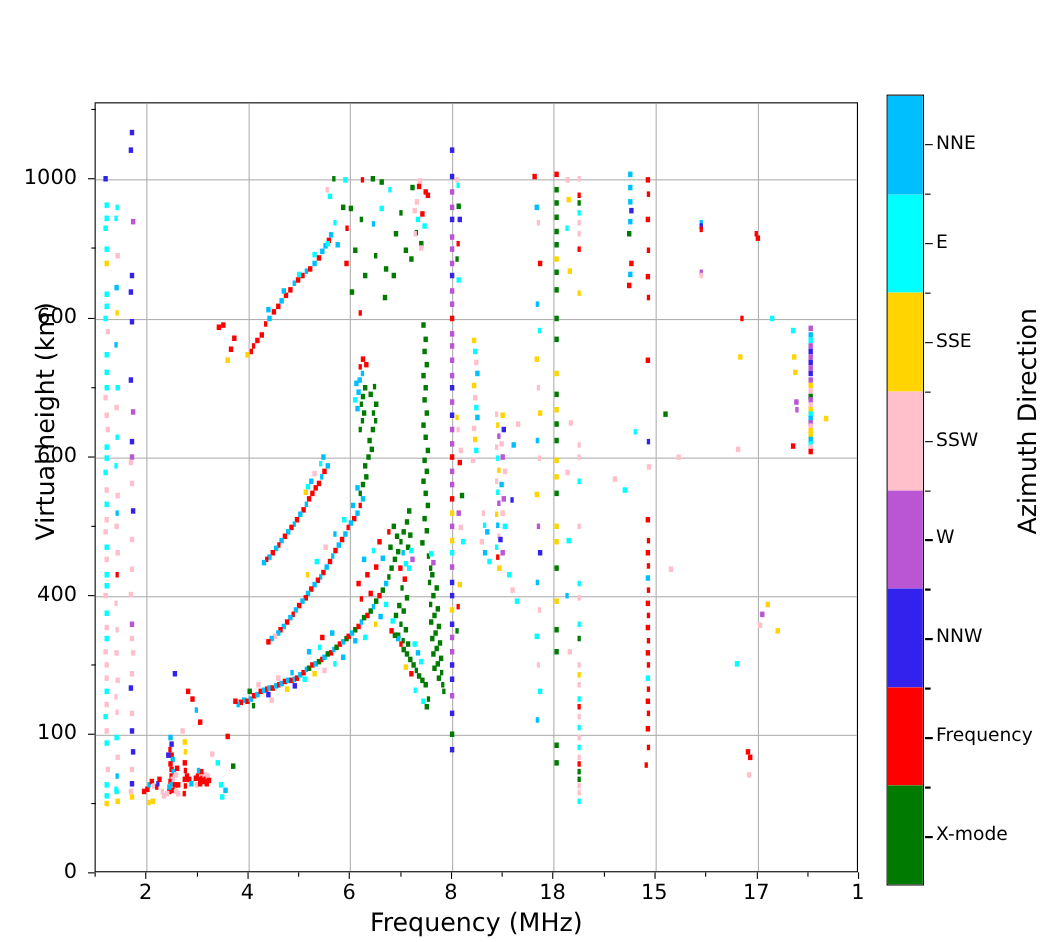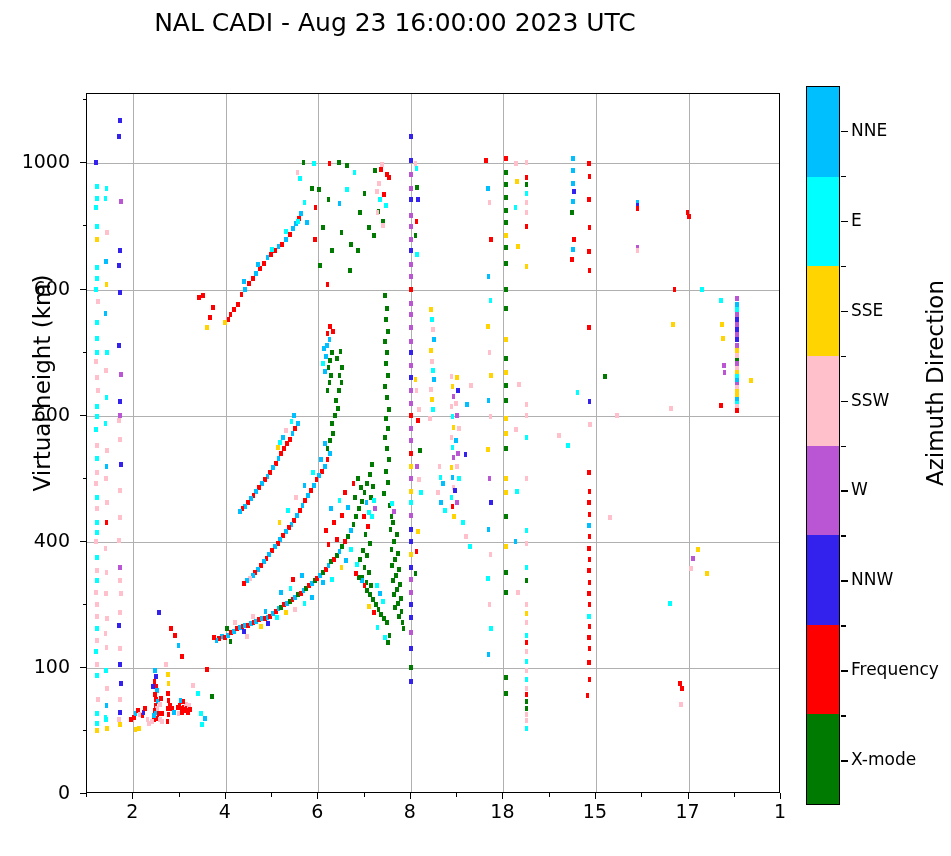--- a/index.html
+++ b/index.html
@@ -41,21 +41,20 @@
   .ctick{position:absolute;left:841px;width:7px;height:1.5px;background:#000;}
   .clab{position:absolute;left:851px;font-size:17px;white-space:nowrap;}
   #cbtitle{position:absolute;left:775px;top:370px;width:320px;text-align:center;
            font-size:23px;transform:rotate(-90deg);transform-origin:center center;}
 </style>
 </head>
 <body>
 
 <div id="figure">
 
-  <div id="title">NAL CADI - Aug 23 16:00:00 2023 UTC</div>
 
   <div id="axes">
     <div id="canvasWrap">
         <div class="vgrid" style="left: 46.3px;"></div>
         <div class="vgrid" style="left: 138.8px;"></div>
         <div class="vgrid" style="left: 231.3px;"></div>
         <div class="vgrid" style="left: 323.9px;"></div>
         <div class="vgrid" style="left: 416.4px;"></div>
         <div class="vgrid" style="left: 508.9px;"></div>
         <div class="vgrid" style="left: 601.5px;"></div>
@@ -919,20 +918,21 @@
       <div class="ytick" style="top: 162.4px;"></div>
       <div class="ylab" style="left: 8px; top: 150.4px;">1000</div>
       <div class="ytick minor" style="top: 729.9px;"></div>
       <div class="ytick minor" style="top: 603.8px;"></div>
       <div class="ytick minor" style="top: 477.7px;"></div>
       <div class="ytick minor" style="top: 351.6px;"></div>
       <div class="ytick minor" style="top: 225.4px;"></div>
       <div class="ytick minor" style="top: 99.3px;"></div>
     </div>
 
+  <div id="xtitle">Frequency (MHz)</div>
   <div id="ytitle">Virtual height (km)</div>
 
   <div id="cbar">
       <div class="cseg" style="height: 12.5%; background: rgb(0, 191, 255);"></div>
       <div class="cseg" style="height: 12.5%; background: rgb(0, 255, 255);"></div>
       <div class="cseg" style="height: 12.5%; background: rgb(255, 212, 0);"></div>
       <div class="cseg" style="height: 12.5%; background: rgb(255, 192, 203);"></div>
       <div class="cseg" style="height: 12.5%; background: rgb(186, 85, 211);"></div>
       <div class="cseg" style="height: 12.5%; background: rgb(51, 34, 238);"></div>
       <div class="cseg" style="height: 12.5%; background: rgb(255, 0, 0);"></div>

